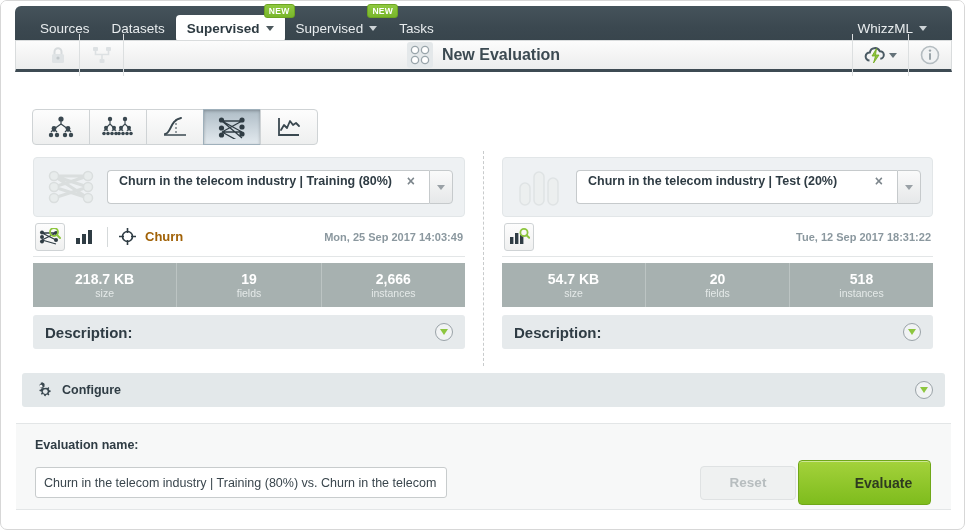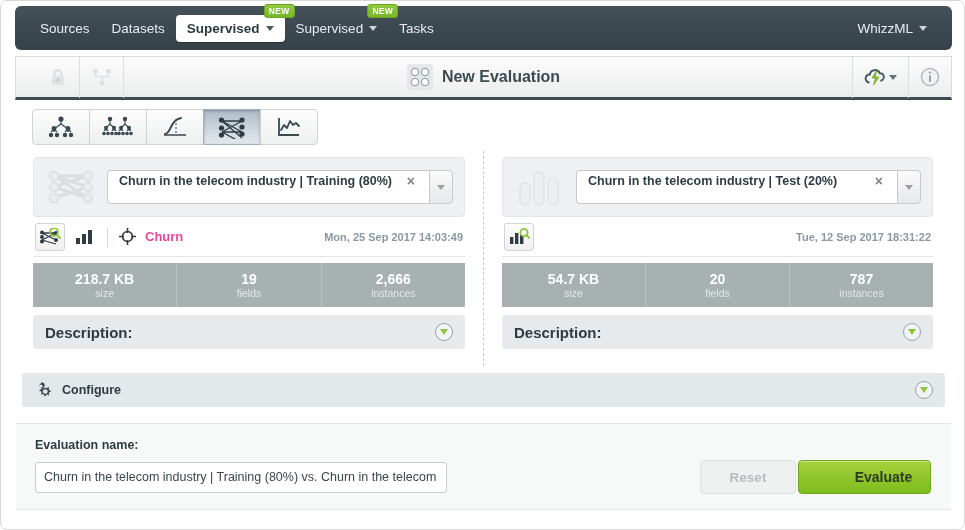--- a/index.html
+++ b/index.html
@@ -84,23 +84,23 @@
   }
   .nav-right {
     margin-left: auto;
     display: flex;
     align-items: center;
   }
 
   
   .headerbar {
     position: absolute;
-    left: 14px; top: 55px;
+    left: 14px; top: 39px;
     width: 937px;
-    height: 44px;
+    height: 32px;
     background: linear-gradient(to bottom,#fcfcfc,#eceded);
     border: 1px solid #d9dcdd;
     border-bottom: 3px solid #3e4b53;
     display: flex;
     align-items: center;
     padding-left: 20px;
   }
   .hb-left { display: flex; align-items: center; height: 100%; }
   .hb-btn {
     width: 44px; height: 42px;
@@ -247,21 +247,21 @@
     cursor: pointer;
   }
   .obj-sep {
     width: 1px; height: 20px;
     background: #d5d9da;
     margin: 0 2px;
   }
   .obj-name {
     font-size: 13px;
     font-weight: bold;
-    color: #ec4899;
+    color: #a16207;
   }
   .ts {
     margin-left: auto;
     font-size: 11px;
     font-weight: bold;
     color: #8b989f;
     white-space: nowrap;
   }
 
   .stats {
@@ -366,21 +366,21 @@
     background: #eff1f1;
     border: 1px solid #dfe2e3;
     border-radius: 4px;
     color: #b7bdbf;
     font-size: 13.5px;
     font-weight: bold;
     font-family: "Liberation Sans", sans-serif;
     cursor: default;
   }
   .btn-eval {
-    width: 133px; height: 34px;
+    width: 133px; height: 45px;
     background: linear-gradient(to bottom,#a4d23b,#7ebc1d);
     border: 1px solid #6fa718;
     border-radius: 4px;
     color: #2e3b20;
     font-size: 14px;
     font-weight: bold;
     font-family: "Liberation Sans", sans-serif;
     cursor: pointer;
     box-shadow: inset 0 1px 0 rgba(255,255,255,.45);
     padding-left: 38px;
@@ -707,21 +707,21 @@
       <div class="stats">
         <div class="stat">
           <span class="stat-v">54.7 KB</span>
           <span class="stat-l">size</span>
         </div>
         <div class="stat">
           <span class="stat-v">20</span>
           <span class="stat-l">fields</span>
         </div>
         <div class="stat">
-          <span class="stat-v">787</span>
+          <span class="stat-v">518</span>
           <span class="stat-l">instances</span>
         </div>
       </div>
 
       <div class="desc">
         <span class="desc-label">Description:</span>
         <span class="chev">
             <i></i>
           </span>
       </div>

